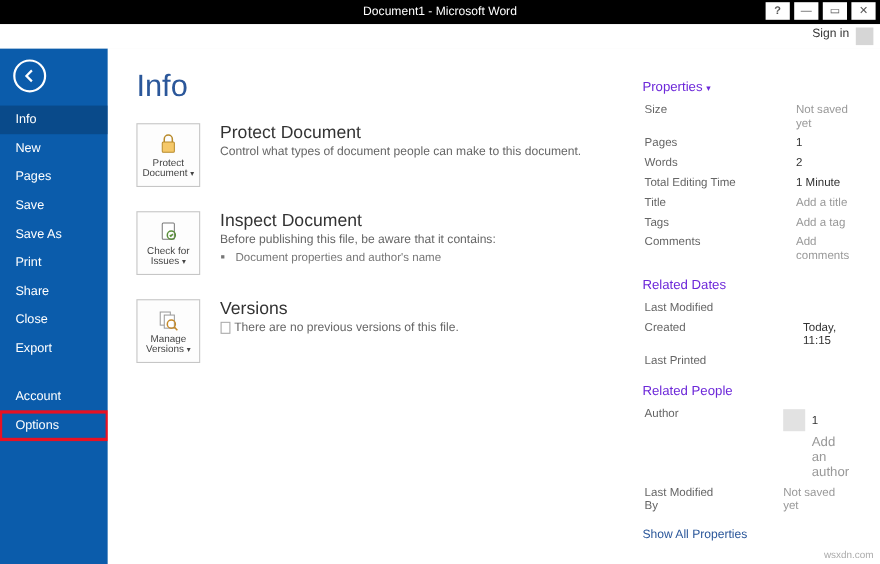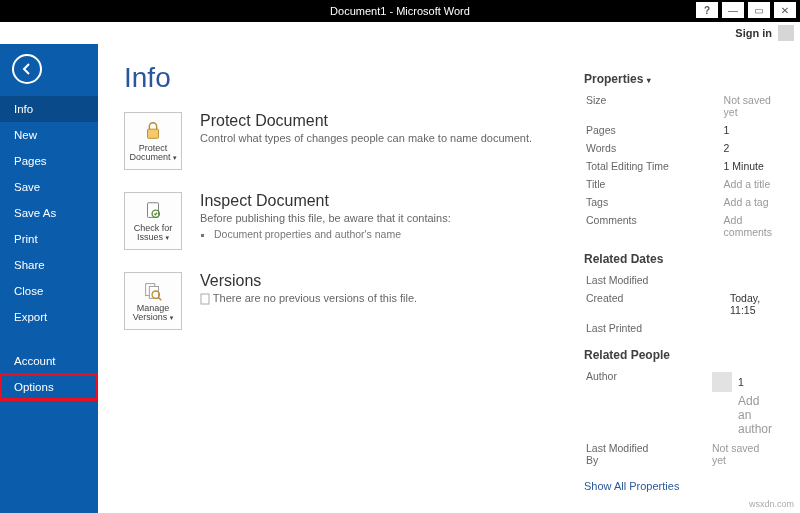--- a/index.html
+++ b/index.html
@@ -4,21 +4,21 @@
 <style>
   * { box-sizing: border-box; margin: 0; padding: 0; font-family: "Segoe UI", Tahoma, sans-serif; }
   body { width: 800px; height: 513px; overflow: hidden; background: #f6f6f6; font-size: 12px; color: #333; position: relative; }
 
   
   .titlebar { height: 22px; background: #000000; display: flex; align-items: center; position: relative; }
   .titlebar .titletext { color: #fff; font-size: 11px; position: absolute; left: 50%; transform: translateX(-50%); }
   .titlebar .right { position: absolute; right: 4px; top: 2px; display: flex; gap: 4px; align-items: center; }
   .winbtn { width: 22px; height: 16px; background: #fff; font-size: 10px; display: flex; align-items: center; justify-content: center; color: #555; cursor: pointer; }
   .winbtn.help { font-weight: bold; }
-  .ribbon-right { position: absolute; right: 6px; top: 3px; display: flex; align-items: center; gap: 6px; font-weight: bold; }
+  .ribbon-right { position: absolute; right: 6px; top: 3px; display: flex; align-items: flex-start; gap: 6px; }
   .ribbon-right .signin { font-size: 11px; color: #333; }
   .ribbon-right .avatar { width: 16px; height: 16px; background: #d6d6d6; }
 
   .below-title { height: 22px; background: #fff; position: relative; }
 
   
   .shell { display: flex; height: 469px; }
   .sidebar { width: 98px; background: #0b5cab; color: #fff; padding-top: 6px; }
   .backcircle { width: 30px; height: 30px; border: 2px solid #fff; border-radius: 50%; margin: 4px 0 12px 12px; display: flex; align-items: center; justify-content: center; cursor: pointer; }
   .backcircle svg { stroke: #fff; }
@@ -33,21 +33,21 @@
   .section { display: flex; gap: 18px; margin-bottom: 22px; }
   .bigbtn { width: 58px; height: 58px; border: 1px solid #c6c6c6; background: #fdfdfd; display: flex; flex-direction: column; align-items: center; justify-content: center; gap: 2px; cursor: pointer; }
   .bigbtn .lbl { font-size: 9px; color: #444; text-align: center; line-height: 1; }
   .bigbtn .lbl .caret { font-size: 7px; }
   .sectext h3 { font-size: 16px; font-weight: 400; color: #333; margin-bottom: 2px; }
   .sectext p { font-size: 11px; color: #666; }
   .sectext ul { margin: 4px 0 0 14px; font-size: 10.5px; color: #777; }
   .sectext ul li { list-style: square; }
 
   .rightcol { width: 190px; font-size: 11px; color: #555; }
-  .rightcol h4 { font-size: 12px; color: #404040; font-weight: 700; margin: 10px 0 4px 0; }
+  .rightcol h4 { font-size: 12px; color: #6d28d9; font-weight: 400; margin: 10px 0 4px 0; }
   .rightcol h4 .caret { font-size: 8px; }
   .kvtable { width: 100%; }
   .kvtable td { padding: 2px 0; font-size: 10.5px; vertical-align: top; }
   .kvtable td.k { color: #666; width: 95px; }
   .kvtable td.v { color: #333; padding-left: 47px; }
   .kvtable td.v.dim { color: #999; }
   .authorrow { display: flex; align-items: center; gap: 6px; margin: 2px 0; }
   .authorrow .av { width: 20px; height: 20px; background: #e2e2e2; }
   .addline { font-size: 12px; color: #999; margin-left: 26px; }
   .linkish { color: #2b579a; font-size: 11px; margin-top: 10px; cursor: pointer; }
@@ -102,21 +102,21 @@
       <div class="section">
         <div class="bigbtn">
           <svg width="22" height="22" viewBox="0 0 24 24" fill="none">
               <rect x="6" y="10" width="12" height="10" rx="1" fill="#f5c869" stroke="#b88a2b"></rect>
               <path d="M8 10 V7 a4 4 0 0 1 8 0 v3" stroke="#b88a2b" stroke-width="1.5" fill="none"></path>
             </svg>
           <span class="lbl"><span>Protect Document</span> <span class="caret">▾</span></span>
         </div>
         <div class="sectext">
           <h3>Protect Document</h3>
-          <p>Control what types of changes people can make to name document.</p>
+          <p>Control what types of document people can make to this document.</p>
         </div>
       </div>
 
       <div class="section">
         <div class="bigbtn">
           <svg width="22" height="22" viewBox="0 0 24 24" fill="none">
               <rect x="6" y="3" width="12" height="16" rx="1" fill="#fff" stroke="#777"></rect>
               <circle cx="15" cy="15" r="4" fill="none" stroke="#5a8f3a" stroke-width="1.5"></circle>
               <path d="M13.5 15 l1 1 l2 -2" stroke="#5a8f3a" stroke-width="1.5" fill="none"></path>
             </svg>

